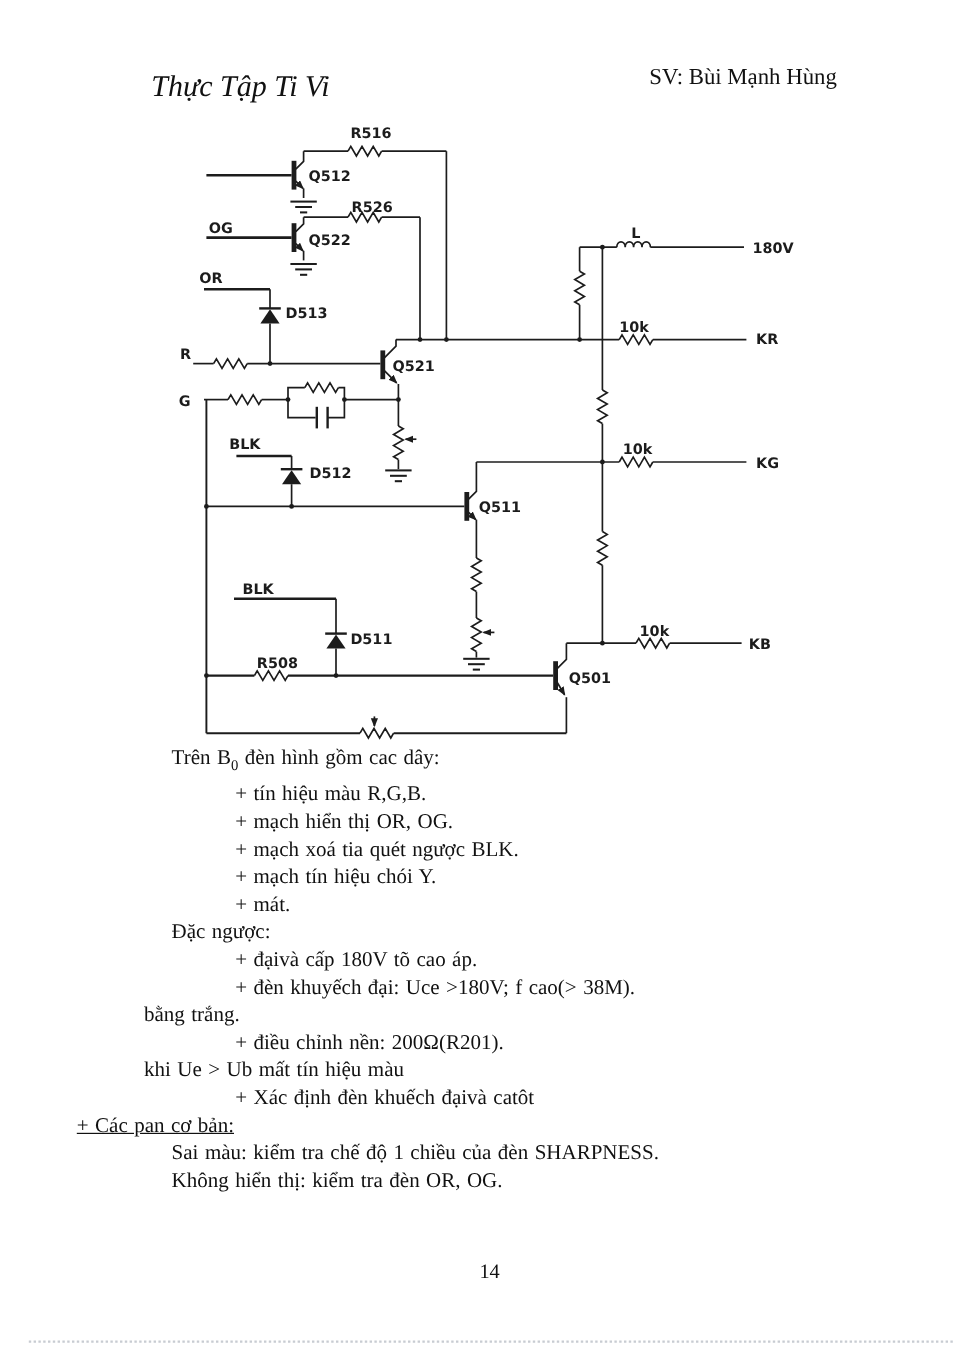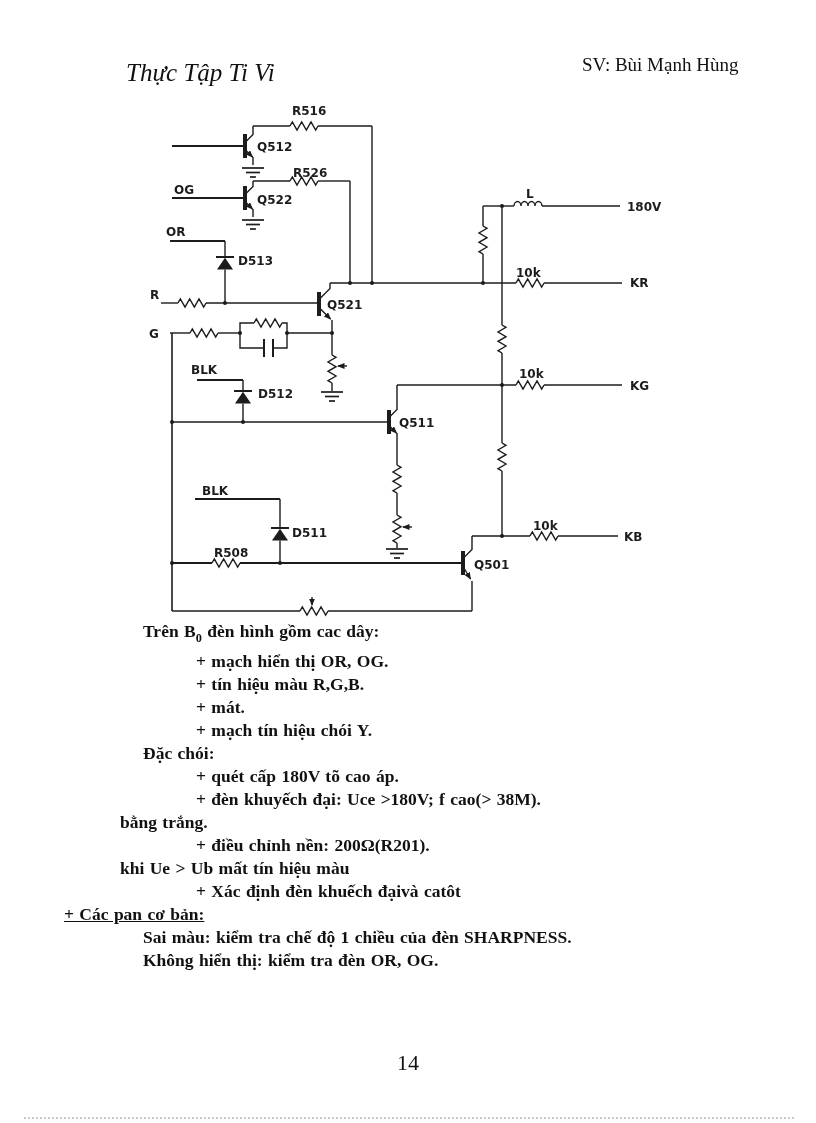--- a/index.html
+++ b/index.html
@@ -1,33 +1,33 @@
 <!DOCTYPE html>
 <html><head>
 <meta charset="utf-8">
 <style>
   html,body{margin:0;padding:0;}
   body{
     width:816px;height:1123px;position:relative;background:#ffffff;
     font-family:"Liberation Serif", serif;color:#111;overflow:hidden;
   }
   .page-header-left{position:absolute;left:126px;top:59px;font-size:25px;font-style:italic;}
-  .page-header-right{position:absolute;left:582px;top:54px;font-size:19px;}
+  .page-header-right{position:absolute;left:541px;top:54px;font-size:19px;}
   .circuit-svg{position:absolute;left:0;top:0;}
   .circuit-label{font-family:"DejaVu Sans", sans-serif;font-weight:700;font-size:12px;fill:#1c1c1c;}
   .body-text{position:absolute;left:0;top:620px;width:816px;font-size:17.5px;line-height:23px;word-spacing:1px;}
-  .line{white-space:pre;font-weight:bold;}
+  .line{white-space:pre;}
   .ind-a{margin-left:143px;}
   .ind-b{margin-left:196px;}
   .ind-c{margin-left:185px;}
   .ind-d{margin-left:120px;}
   .ind-e{margin-left:64px;}
   .underline{text-decoration:underline;}
   sub{font-size:70%;}
-  .page-number{position:absolute;left:0;top:1050px;width:816px;text-align:center;font-size:22px;}
+  .page-number{position:absolute;left:0;top:1050px;width:816px;text-align:center;font-size:17px;}
   .footer-dotted-rule{position:absolute;left:24px;top:1117px;width:770px;border-top:2px dotted #c8ccd2;}
 </style>
 </head>
 <body>
 
 <div class="page-header-left">Thực Tập Ti Vi</div>
 <div class="page-header-right">SV: Bùi Mạnh Hùng</div>
 
 <svg class="circuit-svg" width="816" height="630" viewBox="0 0 816 630">
   <defs>
@@ -244,26 +244,27 @@
     <text class="circuit-label" x="630" y="287">KR</text>
     <text class="circuit-label" x="519" y="378">10k</text>
     <text class="circuit-label" x="630" y="390">KG</text>
     <text class="circuit-label" x="533" y="530">10k</text>
     <text class="circuit-label" x="624" y="541">KB</text>
   </g>
 </svg>
 
 <div class="body-text">
   <div class="line ind-a"><span>Trên B</span><sub>0</sub><span> đèn hình gồm cac dây:</span></div>
+  <div class="line ind-b">+ tín hiệu màu R,G,B.</div>
   <div class="line ind-b">+ mạch hiển thị OR, OG.</div>
-  <div class="line ind-b">+ tín hiệu màu R,G,B.</div>
+  <div class="line ind-b">+ mạch xoá tia quét ngược BLK.</div>
+  <div class="line ind-b">+ mạch tín hiệu chói Y.</div>
   <div class="line ind-b">+ mát.</div>
-  <div class="line ind-b">+ mạch tín hiệu chói Y.</div>
-  <div class="line ind-a">Đặc chói:</div>
-  <div class="line ind-b">+ quét cấp 180V tõ cao áp.</div>
+  <div class="line ind-a">Đặc ngược:</div>
+  <div class="line ind-b">+ đạivà cấp 180V tõ cao áp.</div>
   <div class="line ind-b">+ đèn khuyếch đại: Uce &gt;180V; f cao(&gt; 38M).</div>
   <div class="line ind-d">bằng trắng.</div>
   <div class="line ind-b">+ điều chỉnh nền: 200Ω(R201).</div>
   <div class="line ind-d">khi Ue &gt; Ub mất tín hiệu màu</div>
   <div class="line ind-b">+ Xác định đèn khuếch đạivà catôt</div>
   <div class="line ind-e underline">+ Các pan cơ bản:</div>
   <div class="line ind-a">Sai màu: kiểm tra chế độ 1 chiều của đèn SHARPNESS.</div>
   <div class="line ind-a">Không hiển thị: kiểm tra đèn OR, OG.</div>
 </div>
 

